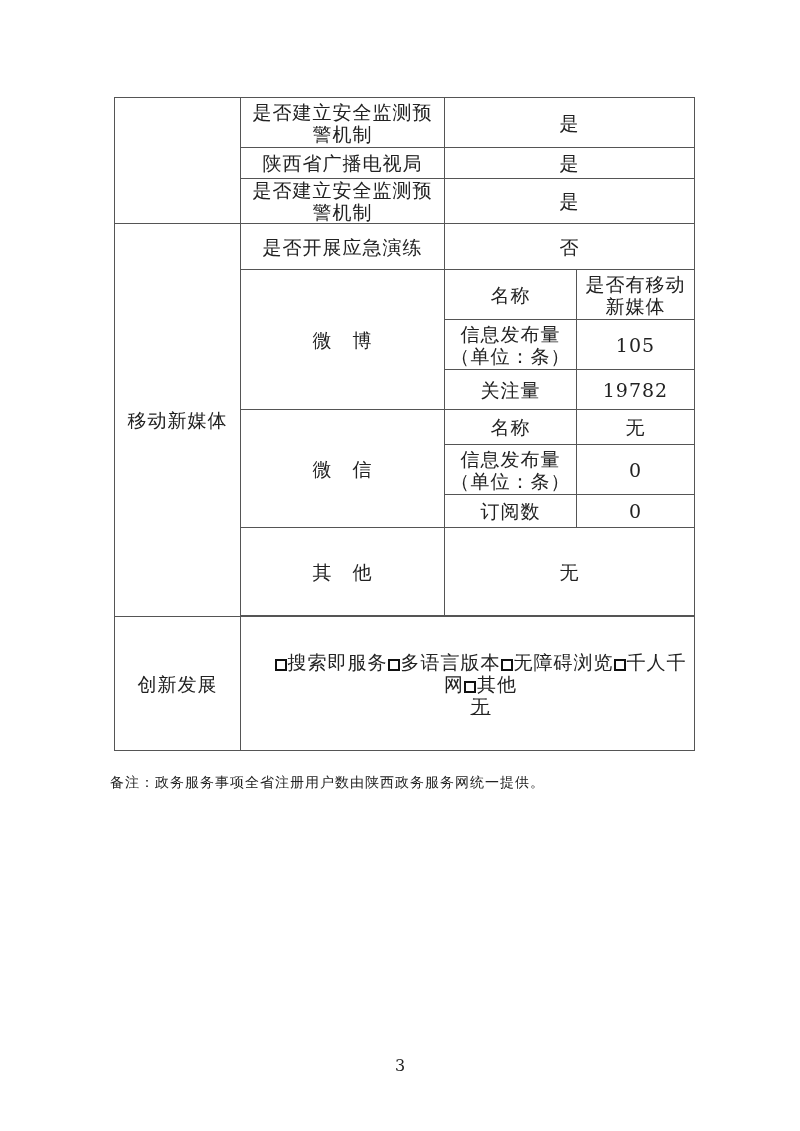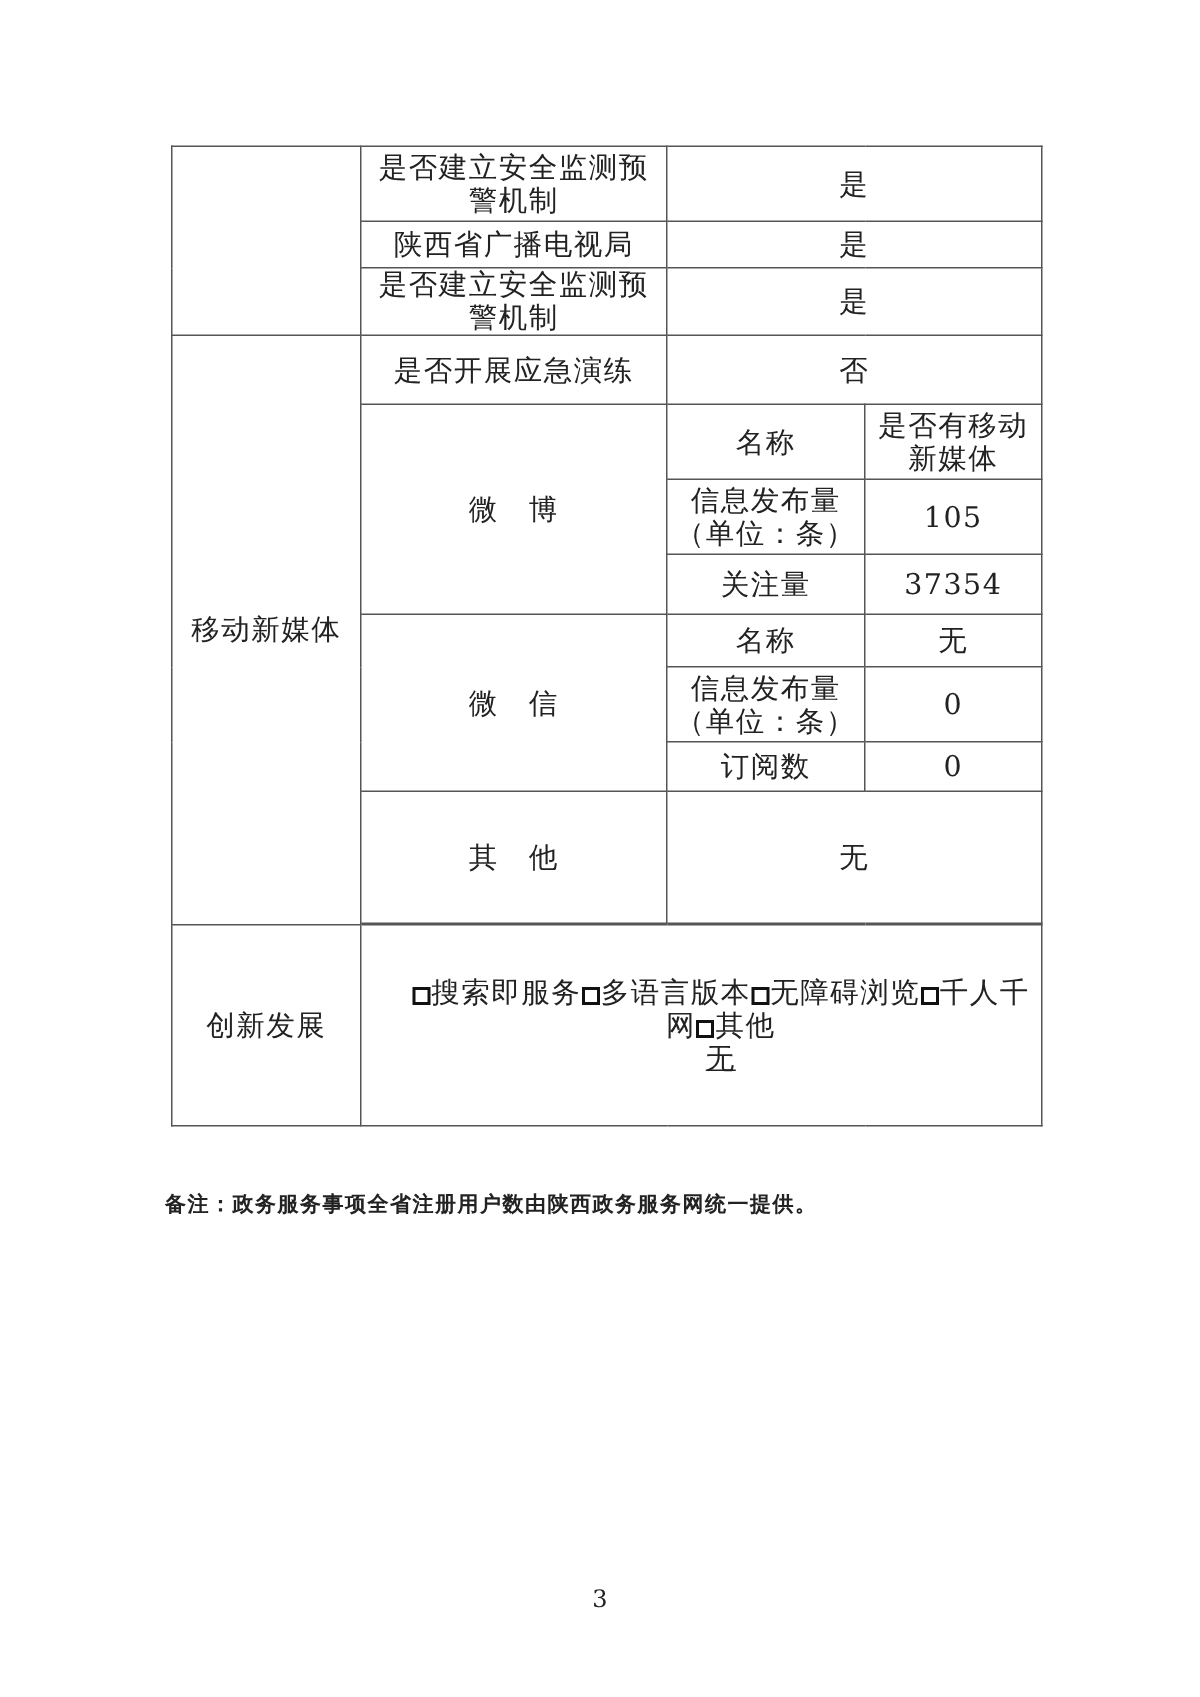--- a/index.html
+++ b/index.html
@@ -3,21 +3,21 @@
 <meta charset="utf-8">
 <style>
   html,body{margin:0;padding:0;background:#fff;}
   body{width:800px;height:1131px;position:relative;font-family:"DejaVu Serif","Liberation Serif",serif;color:#222;}
   .tbl{position:absolute;left:114px;top:97px;border-collapse:collapse;table-layout:fixed;}
   .tbl td{border:1px solid #555;text-align:center;vertical-align:middle;font-size:19px;line-height:22px;padding:0 4px;letter-spacing:1px;}
   .c1{width:126px;} .c2{width:204px;} .c3{width:132px;} .c4{width:118px;}
   .innov{text-align:left;padding-left:30px!important;}
   .box{display:inline-block;width:12px;height:12px;border:2px solid #111;vertical-align:-2px;margin-right:1px;box-sizing:border-box;}
   .u{text-decoration:underline;}
-  .note{position:absolute;left:110px;top:774px;font-size:14px;font-weight:bold;letter-spacing:1px;margin-top:20px;}
+  .note{position:absolute;left:110px;top:774px;font-size:14px;font-weight:normal;letter-spacing:1px;}
   .pnum{position:absolute;left:0;width:800px;top:1056px;text-align:center;font-size:16px;}
 </style>
 </head>
 <body>
 
 <table class="tbl">
   <colgroup>
       <col class="c1">
       <col class="c2">
       <col class="c3">
@@ -46,21 +46,21 @@
     <td rowspan="3">微　博</td>
     <td>名称</td>
     <td>是否有移动新媒体</td>
   </tr>
   <tr style="height:50px">
     <td>信息发布量（单位：条）</td>
     <td>105</td>
   </tr>
   <tr style="height:40px">
     <td>关注量</td>
-    <td>37354</td>
+    <td>19782</td>
   </tr>
   <tr style="height:35px">
     <td rowspan="3">微　信</td>
     <td>名称</td>
     <td>无</td>
   </tr>
   <tr style="height:50px">
     <td>信息发布量（单位：条）</td>
     <td>0</td>
   </tr>

